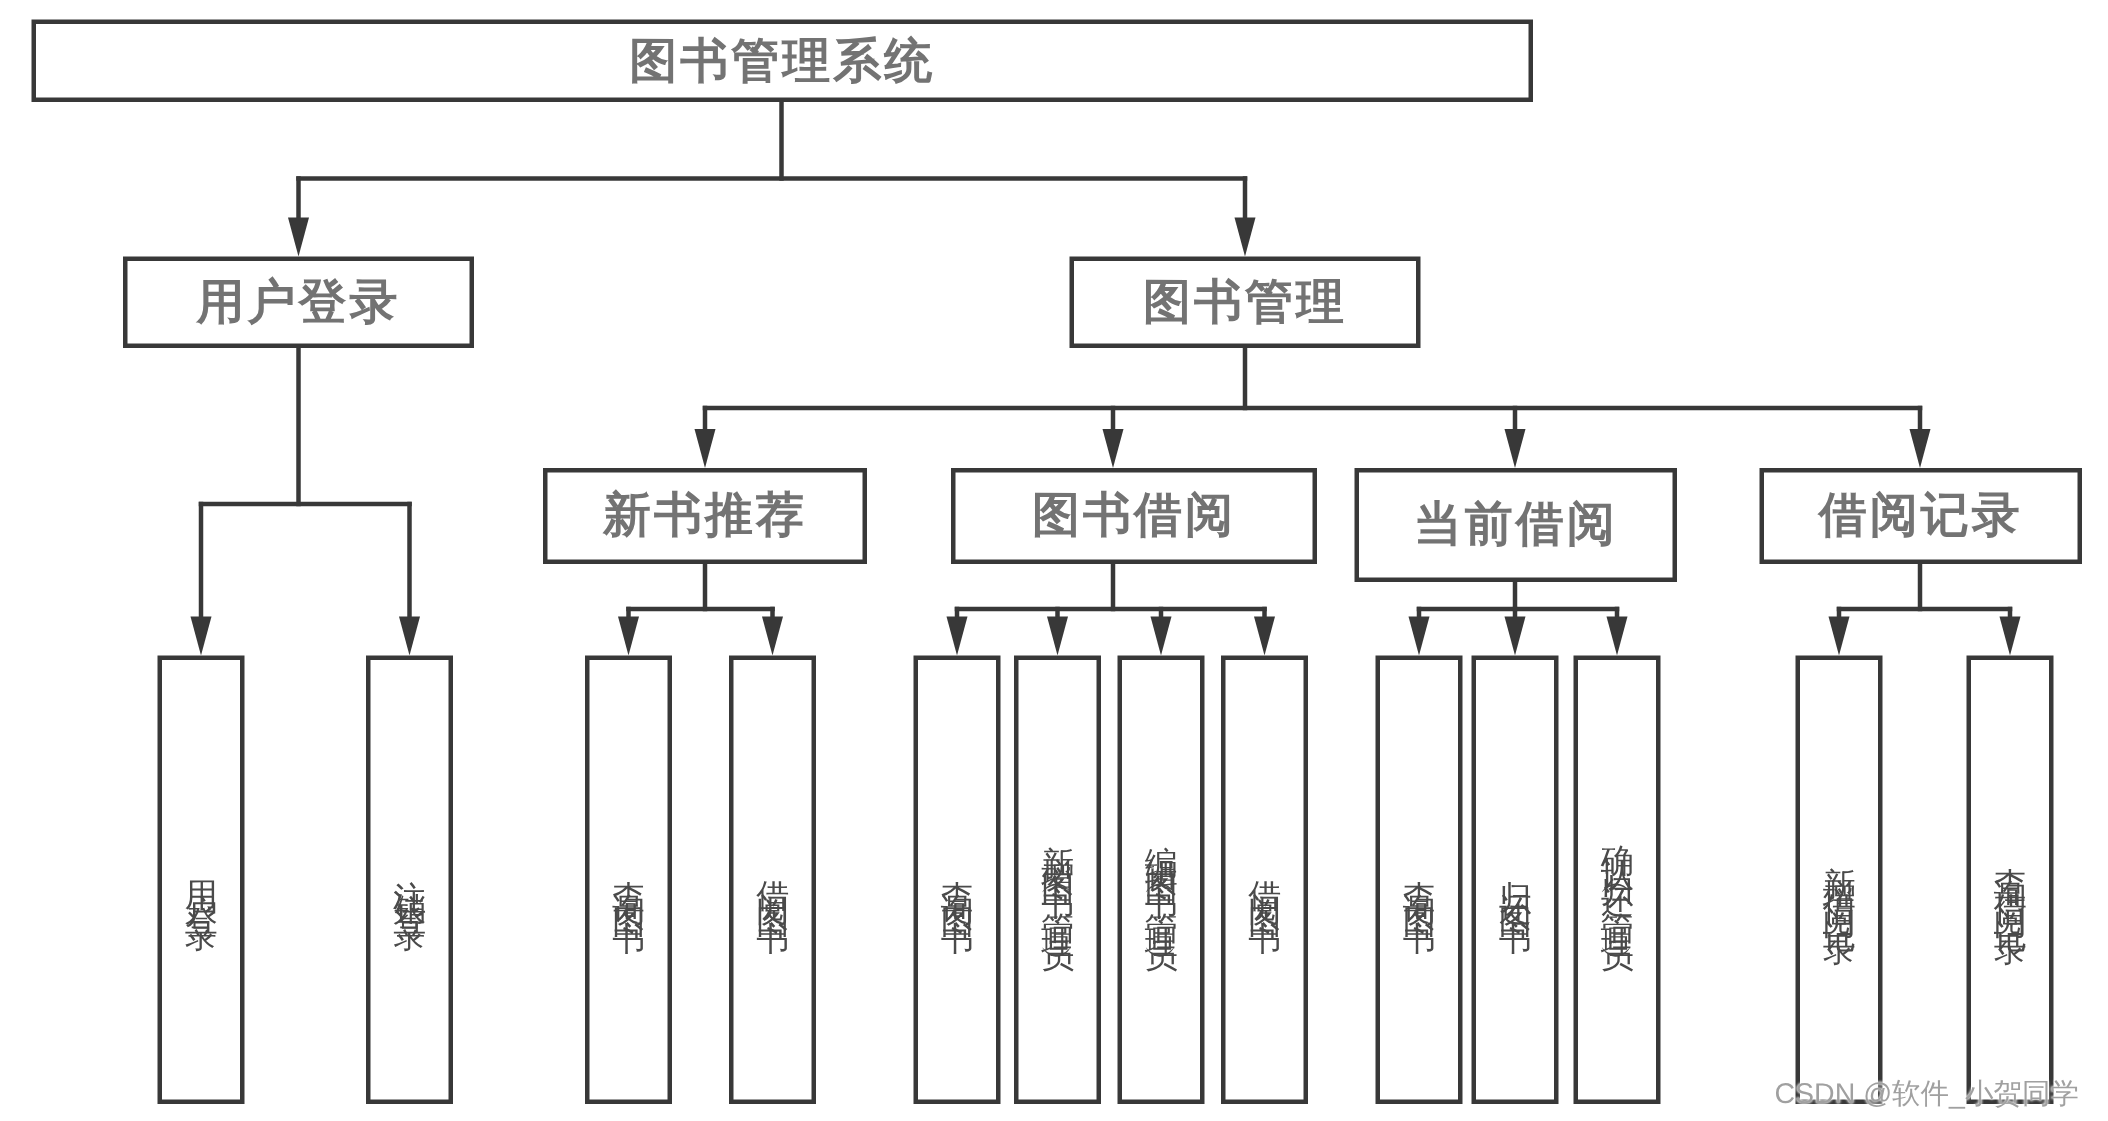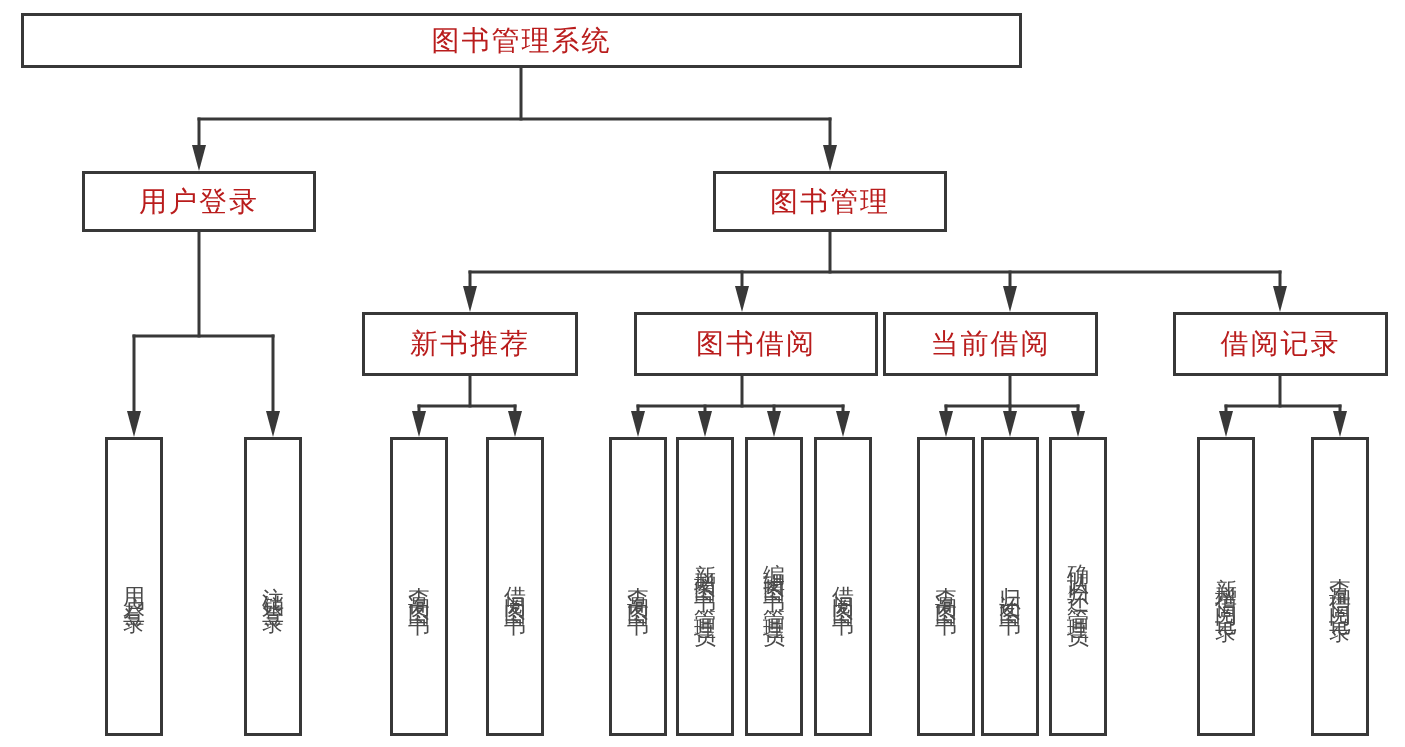--- a/index.html
+++ b/index.html
@@ -25,24 +25,25 @@
     position: absolute;
     box-sizing: border-box;
     background: #ffffff;
     border: 3px solid #383838;
     display: flex;
     align-items: center;
     justify-content: center;
     z-index: 2;
   }
   .hbox .lbl {
-    font-size: 28px;
-    color: #b91c1c;
+    font-size: 32px;
+    color: #737373;
     letter-spacing: 2px;
     white-space: nowrap;
+    font-weight: bold;
   }
   .vbox .lbl {
     writing-mode: vertical-rl;
     text-orientation: mixed;
     font-size: 22px;
     color: #4a4a4a;
     letter-spacing: 9px;
     line-height: 1.1;
   }
   .watermark {
@@ -127,21 +128,21 @@
   <div class="box hbox" style="left:713px;top:171px;width:234px;height:61px">
     <span class="lbl">图书管理</span>
   </div>
 
   <div class="box hbox" style="left:362px;top:312px;width:216px;height:64px">
     <span class="lbl">新书推荐</span>
   </div>
   <div class="box hbox" style="left:634px;top:312px;width:244px;height:64px">
     <span class="lbl">图书借阅</span>
   </div>
-  <div class="box hbox" style="left:883px;top:312px;width:215px;height:64px">
+  <div class="box hbox" style="left:903px;top:312px;width:215px;height:76px">
     <span class="lbl">当前借阅</span>
   </div>
   <div class="box hbox" style="left:1173px;top:312px;width:215px;height:64px">
     <span class="lbl">借阅记录</span>
   </div>
 
   <div class="box vbox" style="left:105px;top:437px;width:58px;height:299px">
     <span class="lbl">用户登录</span>
   </div>
   <div class="box vbox" style="left:244px;top:437px;width:58px;height:299px">
@@ -178,14 +179,15 @@
     <span class="lbl">确认归还（管理员）</span>
   </div>
 
   <div class="box vbox" style="left:1197px;top:437px;width:58px;height:299px">
     <span class="lbl">新增借阅记录</span>
   </div>
   <div class="box vbox" style="left:1311px;top:437px;width:58px;height:299px">
     <span class="lbl">查询借阅记录</span>
   </div>
 
+  <div class="watermark">CSDN @软件_小贺同学</div>
 
 </div>
 
 </body></html>

